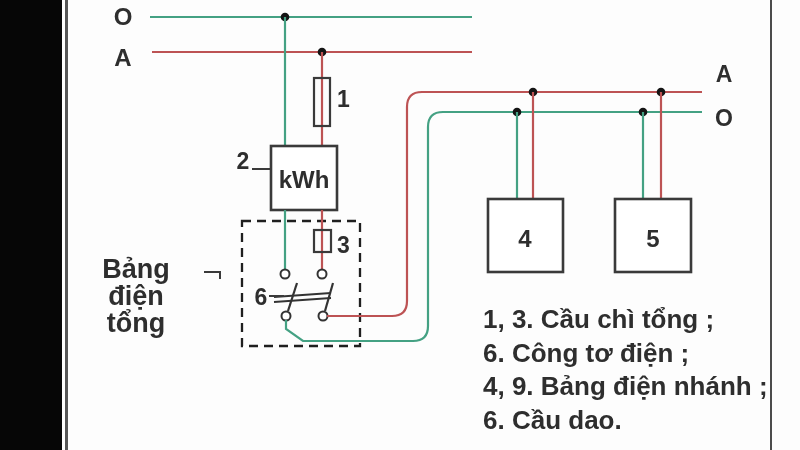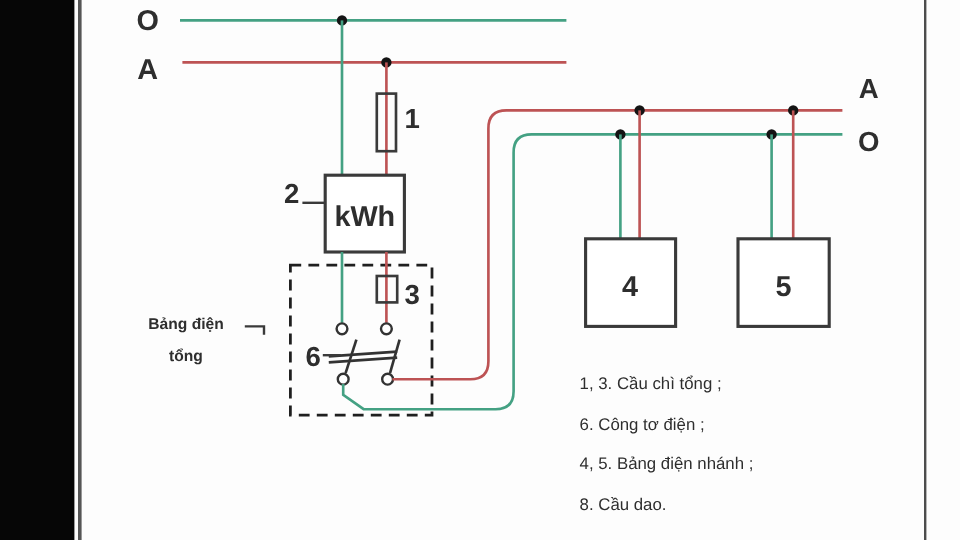--- a/index.html
+++ b/index.html
@@ -21,26 +21,26 @@
   .dot{fill:#141414;stroke:none;}
   .term{fill:#ffffff;stroke:#333333;stroke-width:2;}
   .blade{stroke:#333333;stroke-width:2.2;fill:none;}
   .tick{stroke:#3a3a3a;stroke-width:2;fill:none;}
   .lbl{fill:var(--ink);font-family:"Liberation Sans",sans-serif;font-weight:600;}
   .lbl-24{font-size:24px;}
   .lbl-23{font-size:23px;}
 
   .legend{
     position:absolute;left:483px;top:303px;
-    color:var(--ink);font-size:14px;line-height:33.5px;font-weight:400;
+    color:var(--ink);font-size:26px;line-height:33.5px;font-weight:700;
     white-space:nowrap;
   }
   .caption{
-    position:absolute;left:96px;top:256px;width:118px;
-    color:var(--ink);font-size:13px;line-height:27px;font-weight:600;
+    position:absolute;left:77px;top:256px;width:118px;
+    color:var(--ink);font-size:27px;line-height:27px;font-weight:600;
     text-align:center;
   }
 </style>
 </head>
 <body>
 
 <div class="stage">
 
   <div class="film-bar"></div>
   <div class="rule-left"></div>
@@ -128,17 +128,17 @@
   </svg>
 
   <div class="caption">
     <div>Bảng điện</div>
     <div>tổng</div>
   </div>
 
   <div class="legend">
     <div>1, 3. Cầu chì tổng ;</div>
     <div>6. Công tơ điện ;</div>
-    <div>4, 5. Bảng điện nhánh ;</div>
-    <div>8. Cầu dao.</div>
+    <div>4, 9. Bảng điện nhánh ;</div>
+    <div>6. Cầu dao.</div>
   </div>
 
 </div>
 
 </body></html>

